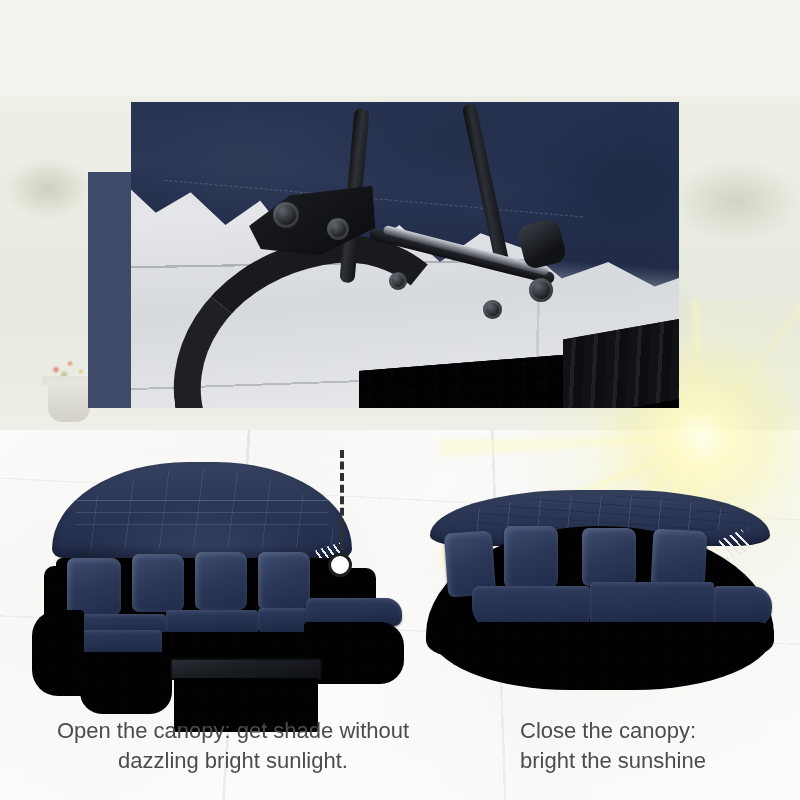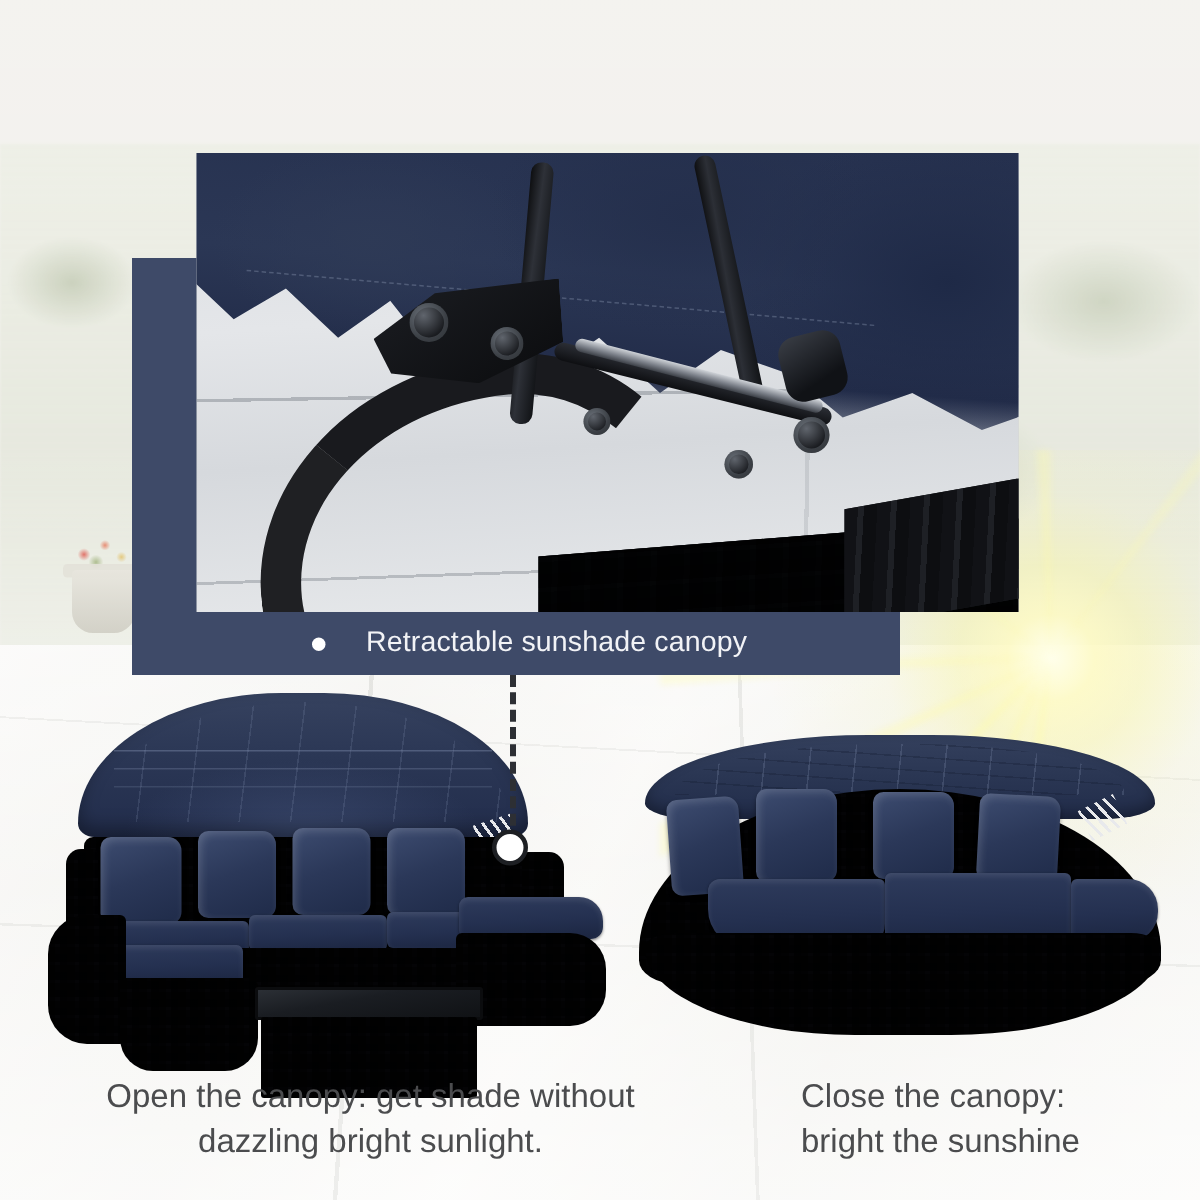--- a/index.html
+++ b/index.html
@@ -457,21 +457,21 @@
   .hinge-fan {
     position: absolute;
     width: 26px; height: 22px;
     background:
       repeating-linear-gradient(72deg, #e8e9ec 0 2px, transparent 2px 6px);
   }
 
   
   .bottom-captions {
     position: absolute;
-    left: 16px;
+    left: 2px;
     top: 716px;
     width: 744px;
     z-index: 15;
     display: flex;
     align-items: flex-end;
   }
   .cap-left {
     width: 450px;
     text-align: center;
     color: #4b4c4e;
@@ -524,24 +524,20 @@
     <div class="bolt b1"></div>
     <div class="bolt b2"></div>
     <div class="bolt b3"></div>
     <div class="bolt b4"></div>
     <div class="bolt b5"></div>
   </div>
 
   <div class="inset-accent"></div>
 
 
-  <div class="caption-bar">
-    <span class="caption-bullet"></span>
-    <span class="caption-text">Retractable sunshade canopy</span>
-  </div>
 
   <div class="pointer-line"></div>
   <div class="pointer-dot"></div>
 
   <div class="product product-open">
 
     <div class="canopy-open"></div>
     <div class="canopy-ribs"></div>
 
     <div class="hinge-fan" style="left:296px; top:84px; transform:rotate(-18deg);"></div>

